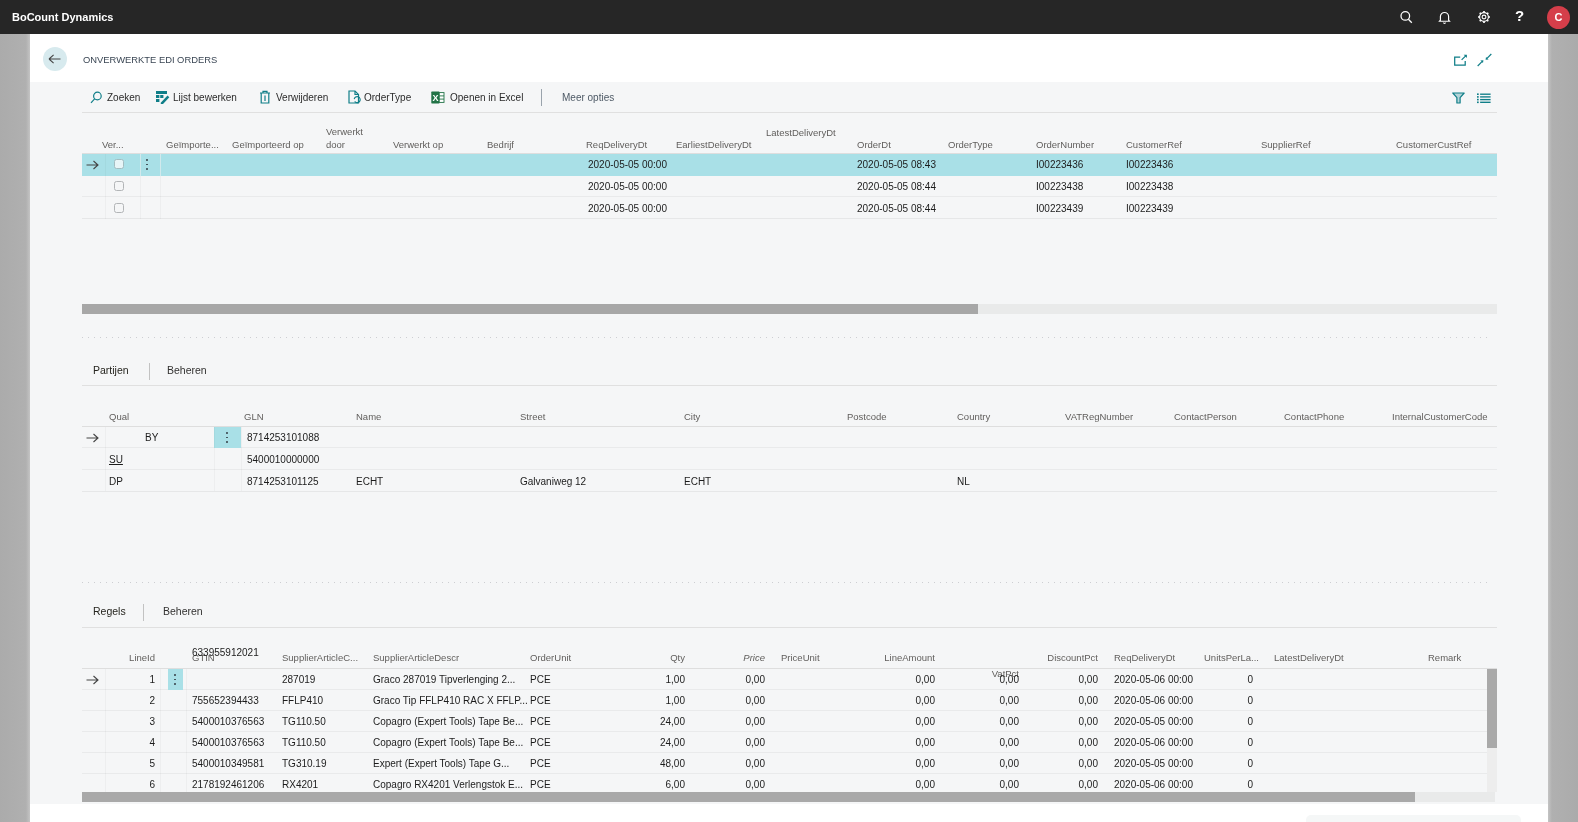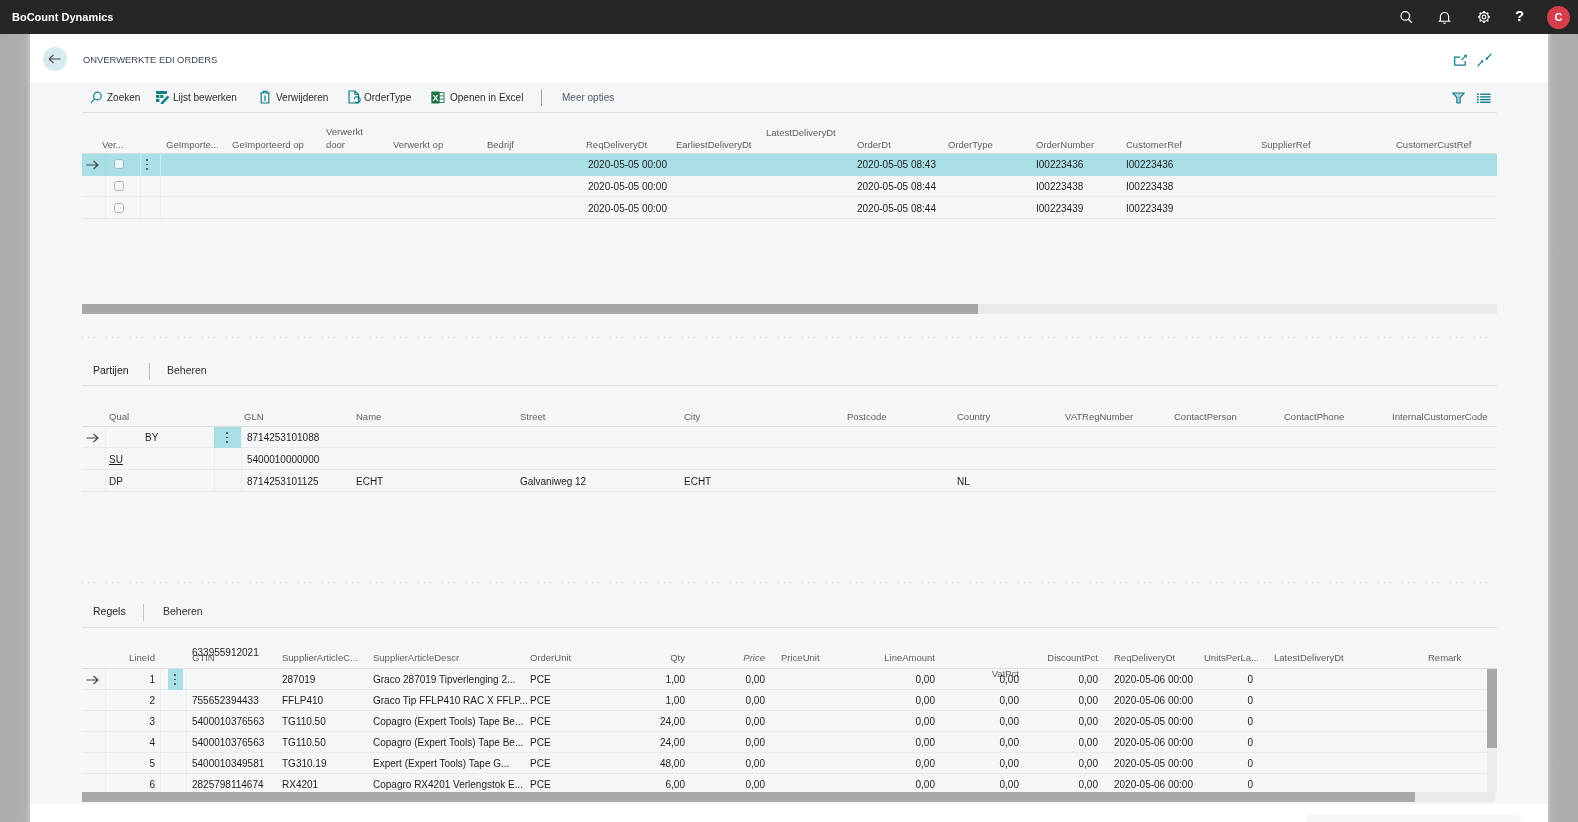--- a/index.html
+++ b/index.html
@@ -326,21 +326,21 @@
   <div class="t" style="left:530px;top:753px;">PCE</div>
   <div class="t tr" style="left:485px;top:753px;">48,00</div>
   <div class="t tr" style="left:565px;top:753px;">0,00</div>
   <div class="t tr" style="left:735px;top:753px;">0,00</div>
   <div class="t tr" style="left:819px;top:753px;">0,00</div>
   <div class="t tr" style="left:898px;top:753px;">0,00</div>
   <div class="t" style="left:1114px;top:753px;">2020-05-05 00:00</div>
   <div class="t tr" style="left:1053px;top:753px;">0</div>
 
   <div class="t tr" style="left:-45px;top:774px;">6</div>
-  <div class="t" style="left:192px;top:774px;">2825798114674</div>
+  <div class="t" style="left:192px;top:774px;">2178192461206</div>
   <div class="t" style="left:282px;top:774px;">RX4201</div>
   <div class="t" style="left:373px;top:774px;">Copagro RX4201 Verlengstok E...</div>
   <div class="t" style="left:530px;top:774px;">PCE</div>
   <div class="t tr" style="left:485px;top:774px;">6,00</div>
   <div class="t tr" style="left:565px;top:774px;">0,00</div>
   <div class="t tr" style="left:735px;top:774px;">0,00</div>
   <div class="t tr" style="left:819px;top:774px;">0,00</div>
   <div class="t tr" style="left:898px;top:774px;">0,00</div>
   <div class="t" style="left:1114px;top:774px;">2020-05-06 00:00</div>
   <div class="t tr" style="left:1053px;top:774px;">0</div>

